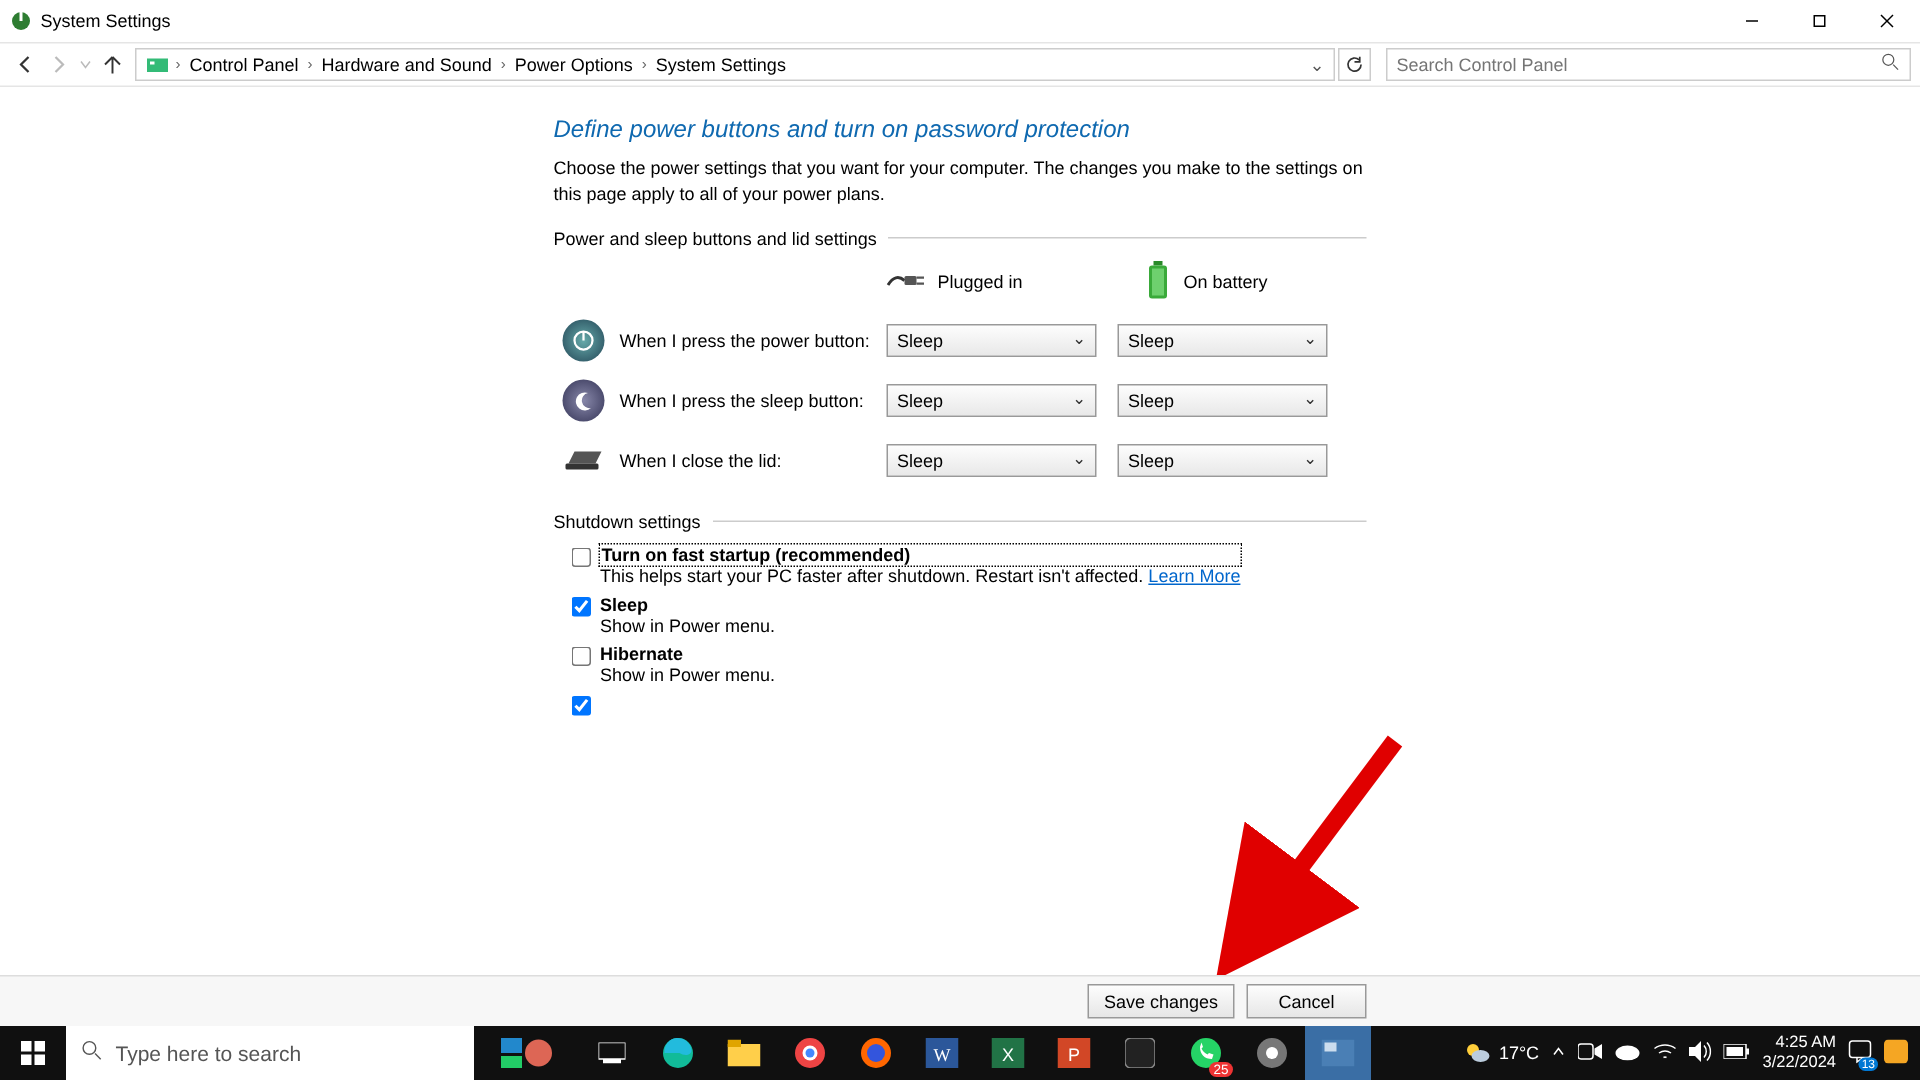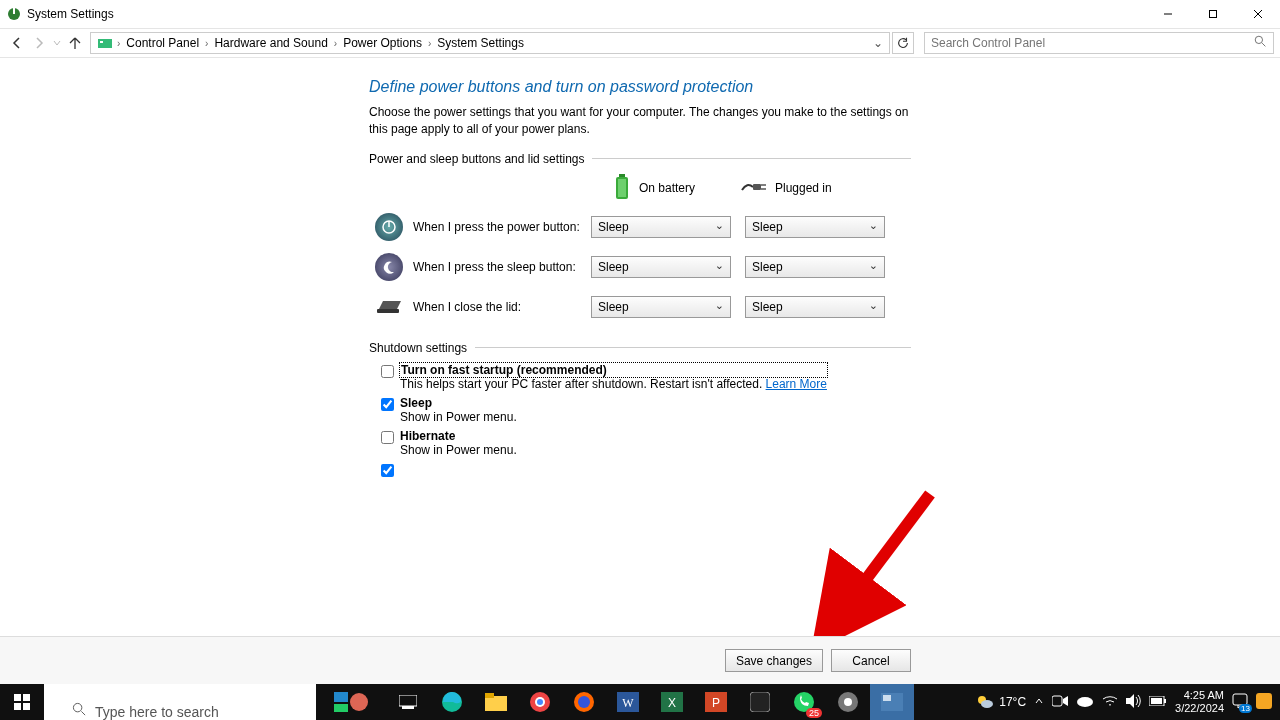--- a/index.html
+++ b/index.html
@@ -41,28 +41,28 @@
   .row-label { width: 178px; font-size: 12px; }
   .dd { width: 140px; height: 22px; border: 1px solid #999; background: linear-gradient(#fdfdfd,#e8e8e8); font-size: 12px; display: flex; align-items: center; padding: 0 6px; margin-right: 14px; position: relative; }
   .dd::after { content: "⌄"; position: absolute; right: 6px; color: #333; font-size: 11px; top: 2px; }
   .shutdown-item { display: flex; align-items: flex-start; margin-bottom: 5px; padding-left: 12px; }
   .shutdown-item input[type=checkbox] { margin-top: 2px; margin-right: 6px; width: 13px; height: 13px; }
   .sd-label { font-weight: 600; font-size: 12px; }
   .sd-label.boxed { outline: 1px dotted #000; padding: 0 1px; }
   .sd-desc { font-size: 12px; color: #000; }
   .sd-text { display: flex; flex-direction: column; }
   .learn-link { color: #0066cc; text-decoration: underline; cursor: pointer; }
-  .footer-bar { position: absolute; bottom: 36px; left: 0; right: 0; height: 48px; border-top: 1px solid #ddd; display: flex; align-items: center; justify-content: flex-end; padding-right: 368px; background: #f7f7f7; }
+  .footer-bar { position: absolute; bottom: 36px; left: 0; right: 0; height: 34px; border-top: 1px solid #ddd; display: flex; align-items: center; justify-content: flex-end; padding-right: 368px; background: #f7f7f7; }
   .footer-bar { padding-right: 368px; }
   .footer-bar { justify-content: center; padding-right: 0; }
   .footer-inner { width: 542px; margin: 0 auto; display: flex; justify-content: flex-end; gap: 8px; }
   .btn { min-width: 80px; height: 23px; border: 1px solid #999; background: linear-gradient(#fdfdfd,#e6e6e6); font-size: 12px; padding: 0 10px; cursor: default; }
   .taskbar { position: absolute; bottom: 0; left: 0; right: 0; height: 36px; background: #101010; display: flex; align-items: center; color: #fff; }
   .start-btn { width: 44px; height: 36px; display: flex; align-items: center; justify-content: center; }
-  .task-search { width: 272px; height: 36px; background: #fff; display: flex; align-items: flex-end; padding: 0 28px; gap: 8px; color: #555; margin: 2px 0; }
+  .task-search { width: 272px; height: 36px; background: #fff; display: flex; align-items: center; padding: 0 10px; gap: 8px; color: #555; margin: 2px 0; }
   .task-item { width: 44px; height: 36px; display: flex; align-items: center; justify-content: center; position: relative; }
   .tray { margin-left: auto; display: flex; align-items: center; gap: 8px; padding-right: 8px; font-size: 11px; }
   .tray-block { display: flex; align-items: center; gap: 5px; }
   .clock { text-align: right; line-height: 1.15; font-size: 11px; }
   .arrow-overlay { position: absolute; pointer-events: none; }
   .red-arrow { position: absolute; left: 810px; top: 484px; }
   .weather-temp { font-size: 12px; }
   .h-main { color: #0f6db8; }
   .h-main { color: #0b63a5; }
   .h-main { color: #1a6eae; }
@@ -157,41 +157,41 @@
 </div>
 
 <div class="content">
   <div class="panel">
     <div class="h-main">Define power buttons and turn on password protection</div>
     <div class="desc">Choose the power settings that you want for your computer. The changes you make to the settings on this page apply to all of your power plans.</div>
 
     <fieldset class="group">
       <legend>Power and sleep buttons and lid settings</legend>
       <div class="cols-header">
-        <div class="col-h" style="padding-left:22px">
-          <span>
-            <svg class="battery-icon" viewBox="0 0 18 26">
-                <rect x="6" y="0" width="6" height="3" fill="#2a8a2a"></rect>
-                <rect x="3" y="3" width="12" height="22" rx="2" fill="#3aaa3a"></rect>
-                <rect x="5" y="5" width="8" height="18" fill="#6ed06e"></rect>
-              </svg>
-          </span>
-          <span>On battery</span>
-        </div>
         <div class="col-h">
           <span>
             <svg class="plug-icon" viewBox="0 0 26 14">
                 <path d="M1 10 Q6 2 12 7" stroke="#333" fill="none" stroke-width="2"></path>
                 <rect x="12" y="4" width="8" height="6" rx="1" fill="#555"></rect>
                 <line x1="20" y1="5" x2="25" y2="5" stroke="#555" stroke-width="1.5"></line>
                 <line x1="20" y1="9" x2="25" y2="9" stroke="#555" stroke-width="1.5"></line>
               </svg>
           </span>
           <span>Plugged in</span>
         </div>
+        <div class="col-h" style="padding-left:22px">
+          <span>
+            <svg class="battery-icon" viewBox="0 0 18 26">
+                <rect x="6" y="0" width="6" height="3" fill="#2a8a2a"></rect>
+                <rect x="3" y="3" width="12" height="22" rx="2" fill="#3aaa3a"></rect>
+                <rect x="5" y="5" width="8" height="18" fill="#6ed06e"></rect>
+              </svg>
+          </span>
+          <span>On battery</span>
+        </div>
       </div>
 
       <div class="row">
         <span class="row-icon" style="background:radial-gradient(#6aa,#245)">
           <svg width="16" height="16" viewBox="0 0 16 16">
               <circle cx="8" cy="8" r="6" fill="none" stroke="#fff" stroke-width="1.5"></circle>
               <line x1="8" y1="2" x2="8" y2="8" stroke="#fff" stroke-width="1.5"></line>
             </svg>
         </span>
         <span class="row-label">When I press the power button:</span>

